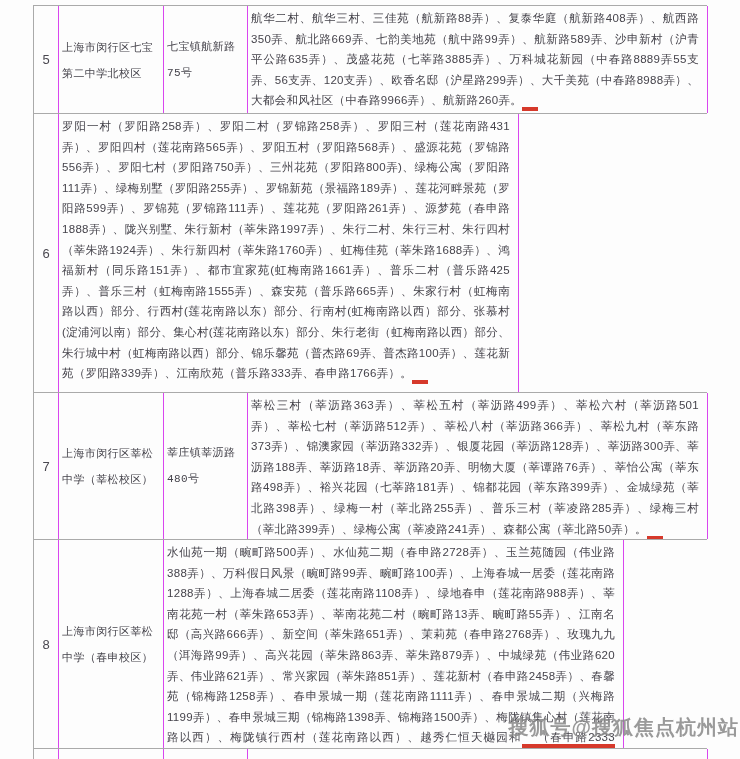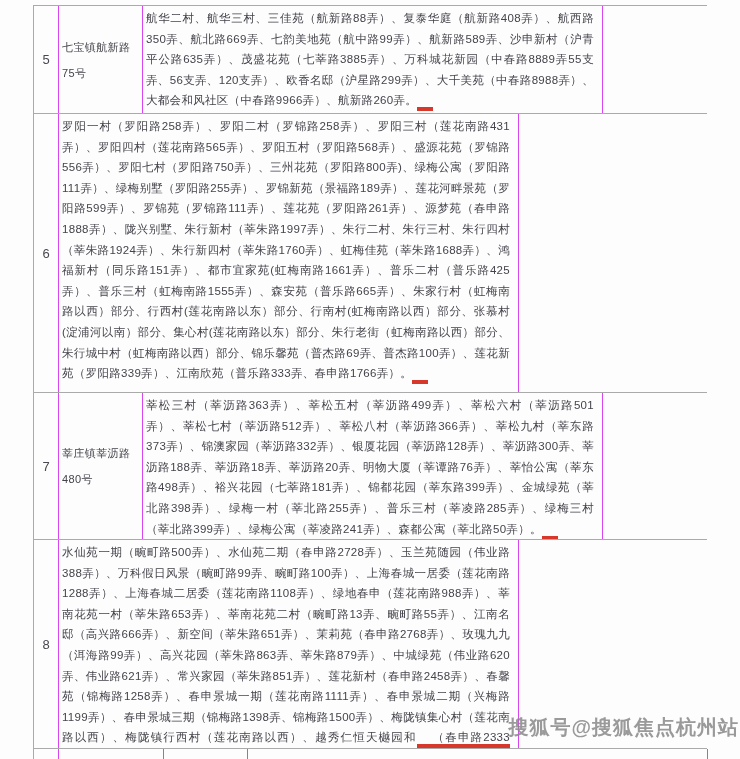--- a/index.html
+++ b/index.html
@@ -19,59 +19,68 @@
   .row.r6{height:278px;}
   .row.r7{height:146px;}
   .row.r8{height:208px;}
   .row.r9{height:12px;border-bottom:none;}
   .cell{box-sizing:border-box;border-right:1px solid #d946ef;overflow:hidden;}
   .c-num{flex:0 0 25px;display:flex;align-items:center;justify-content:center;
          font-size:13px;color:#4a4850;}
   .c-school{flex:0 0 105px;display:flex;align-items:center;
             padding:0 3px;font-size:11px;line-height:26px;letter-spacing:.4px;}
   .c-addr{flex:0 0 84px;display:flex;align-items:center;
-          padding:0 3px;font-size:11px;line-height:26px;letter-spacing:.4px;}
+          padding:0 3px;font-size:11px;line-height:26px;letter-spacing:.4px;font-family:Liberation Mono, monospace;}
   .c-comm{flex:0 0 460px;padding:2px 8px 0 3px;
           font-size:11.5px;line-height:20.6px;letter-spacing:.3px;
           text-align:justify;text-justify:inter-ideograph;}
   .hl{border-bottom:4px solid #d6392b;padding-bottom:1px;padding-left:16px;}
   .watermark{
     position:absolute;right:1px;bottom:18px;white-space:nowrap;
     font-size:20px;font-weight:bold;color:#898989;opacity:.85;
     letter-spacing:1px;z-index:5;
   }
 </style>
 </head>
 <body>
 
 <div class="zone-table">
 
   <div class="row r5">
     <div class="cell c-num">5</div>
+    <div class="cell c-school">
+        <span>上海市闵行区七宝第二中学北校区</span>
+      </div>
     <div class="cell c-addr">
         <span>七宝镇航新路75号</span>
       </div>
     <div class="cell c-comm"><span>航华二村、航华三村、三佳苑（航新路88弄）、复泰华庭（航新路408弄）、航西路350弄、航北路669弄、七韵美地苑（航中路99弄）、航新路589弄、沙申新村（沪青平公路635弄）、茂盛花苑（七莘路3885弄）、万科城花新园（中春路8889弄55支弄、56支弄、120支弄）、欧香名邸（沪星路299弄）、大千美苑（中春路8988弄）、大都会和风社区（中春路9966弄）、航新路260弄。</span><span class="hl"></span><span></span></div>
   </div>
 
   <div class="row r6">
     <div class="cell c-num">6</div>
     <div class="cell c-comm"><span>罗阳一村（罗阳路258弄）、罗阳二村（罗锦路258弄）、罗阳三村（莲花南路431弄）、罗阳四村（莲花南路565弄）、罗阳五村（罗阳路568弄）、盛源花苑（罗锦路556弄）、罗阳七村（罗阳路750弄）、三州花苑（罗阳路800弄)、绿梅公寓（罗阳路111弄）、绿梅别墅（罗阳路255弄）、罗锦新苑（景福路189弄）、莲花河畔景苑（罗阳路599弄）、罗锦苑（罗锦路111弄）、莲花苑（罗阳路261弄）、源梦苑（春申路1888弄）、陇兴别墅、朱行新村（莘朱路1997弄）、朱行二村、朱行三村、朱行四村（莘朱路1924弄）、朱行新四村（莘朱路1760弄）、虹梅佳苑（莘朱路1688弄）、鸿福新村（同乐路151弄）、都市宜家苑(虹梅南路1661弄）、普乐二村（普乐路425弄）、普乐三村（虹梅南路1555弄）、森安苑（普乐路665弄）、朱家行村（虹梅南路以西）部分、行西村(莲花南路以东）部分、行南村(虹梅南路以西）部分、张慕村(淀浦河以南）部分、集心村(莲花南路以东）部分、朱行老街（虹梅南路以西）部分、朱行城中村（虹梅南路以西）部分、锦乐馨苑（普杰路69弄、普杰路100弄）、莲花新苑（罗阳路339弄）、江南欣苑（普乐路333弄、春申路1766弄）。</span><span class="hl"></span><span></span></div>
   </div>
 
   <div class="row r7">
     <div class="cell c-num">7</div>
+    <div class="cell c-school">
+        <span>上海市闵行区莘松中学（莘松校区）</span>
+      </div>
     <div class="cell c-addr">
         <span>莘庄镇莘沥路480号</span>
       </div>
     <div class="cell c-comm"><span>莘松三村（莘沥路363弄）、莘松五村（莘沥路499弄）、莘松六村（莘沥路501弄）、莘松七村（莘沥路512弄）、莘松八村（莘沥路366弄）、莘松九村（莘东路373弄）、锦澳家园（莘沥路332弄）、银厦花园（莘沥路128弄）、莘沥路300弄、莘沥路188弄、莘沥路18弄、莘沥路20弄、明物大厦（莘谭路76弄）、莘怡公寓（莘东路498弄）、裕兴花园（七莘路181弄）、锦都花园（莘东路399弄）、金城绿苑（莘北路398弄）、绿梅一村（莘北路255弄）、普乐三村（莘凌路285弄）、绿梅三村（莘北路399弄）、绿梅公寓（莘凌路241弄）、森都公寓（莘北路50弄）。</span><span class="hl"></span><span></span></div>
   </div>
 
   <div class="row r8">
     <div class="cell c-num">8</div>
+    <div class="cell c-school">
+        <span>上海市闵行区莘松中学（春申校区）</span>
+      </div>
     <div class="cell c-comm"><span>水仙苑一期（畹町路500弄）、水仙苑二期（春申路2728弄）、玉兰苑随园（伟业路388弄）、万科假日风景（畹町路99弄、畹町路100弄）、上海春城一居委（莲花南路1288弄）、上海春城二居委（莲花南路1108弄）、绿地春申（莲花南路988弄）、莘南花苑一村（莘朱路653弄）、莘南花苑二村（畹町路13弄、畹町路55弄）、江南名邸（高兴路666弄）、新空间（莘朱路651弄）、茉莉苑（春申路2768弄）、玫瑰九九（洱海路99弄）、高兴花园（莘朱路863弄、莘朱路879弄）、中城绿苑（伟业路620弄、伟业路621弄）、常兴家园（莘朱路851弄）、莲花新村（春申路2458弄）、春馨苑（锦梅路1258弄）、春申景城一期（莲花南路1111弄）、春申景城二期（兴梅路1199弄）、春申景城三期（锦梅路1398弄、锦梅路1500弄）、梅陇镇集心村（莲花南路以西）、梅陇镇行西村（莲花南路以西）、越秀仁恒天樾园和</span><span class="hl">（春申路2333弄）</span><span>。</span></div>
   </div>
 
   <div class="row r9">
     <div class="cell c-num"></div>
     <div class="cell c-school"></div>
     <div class="cell c-addr"></div>
     <div class="cell c-comm"></div>
   </div>
 

